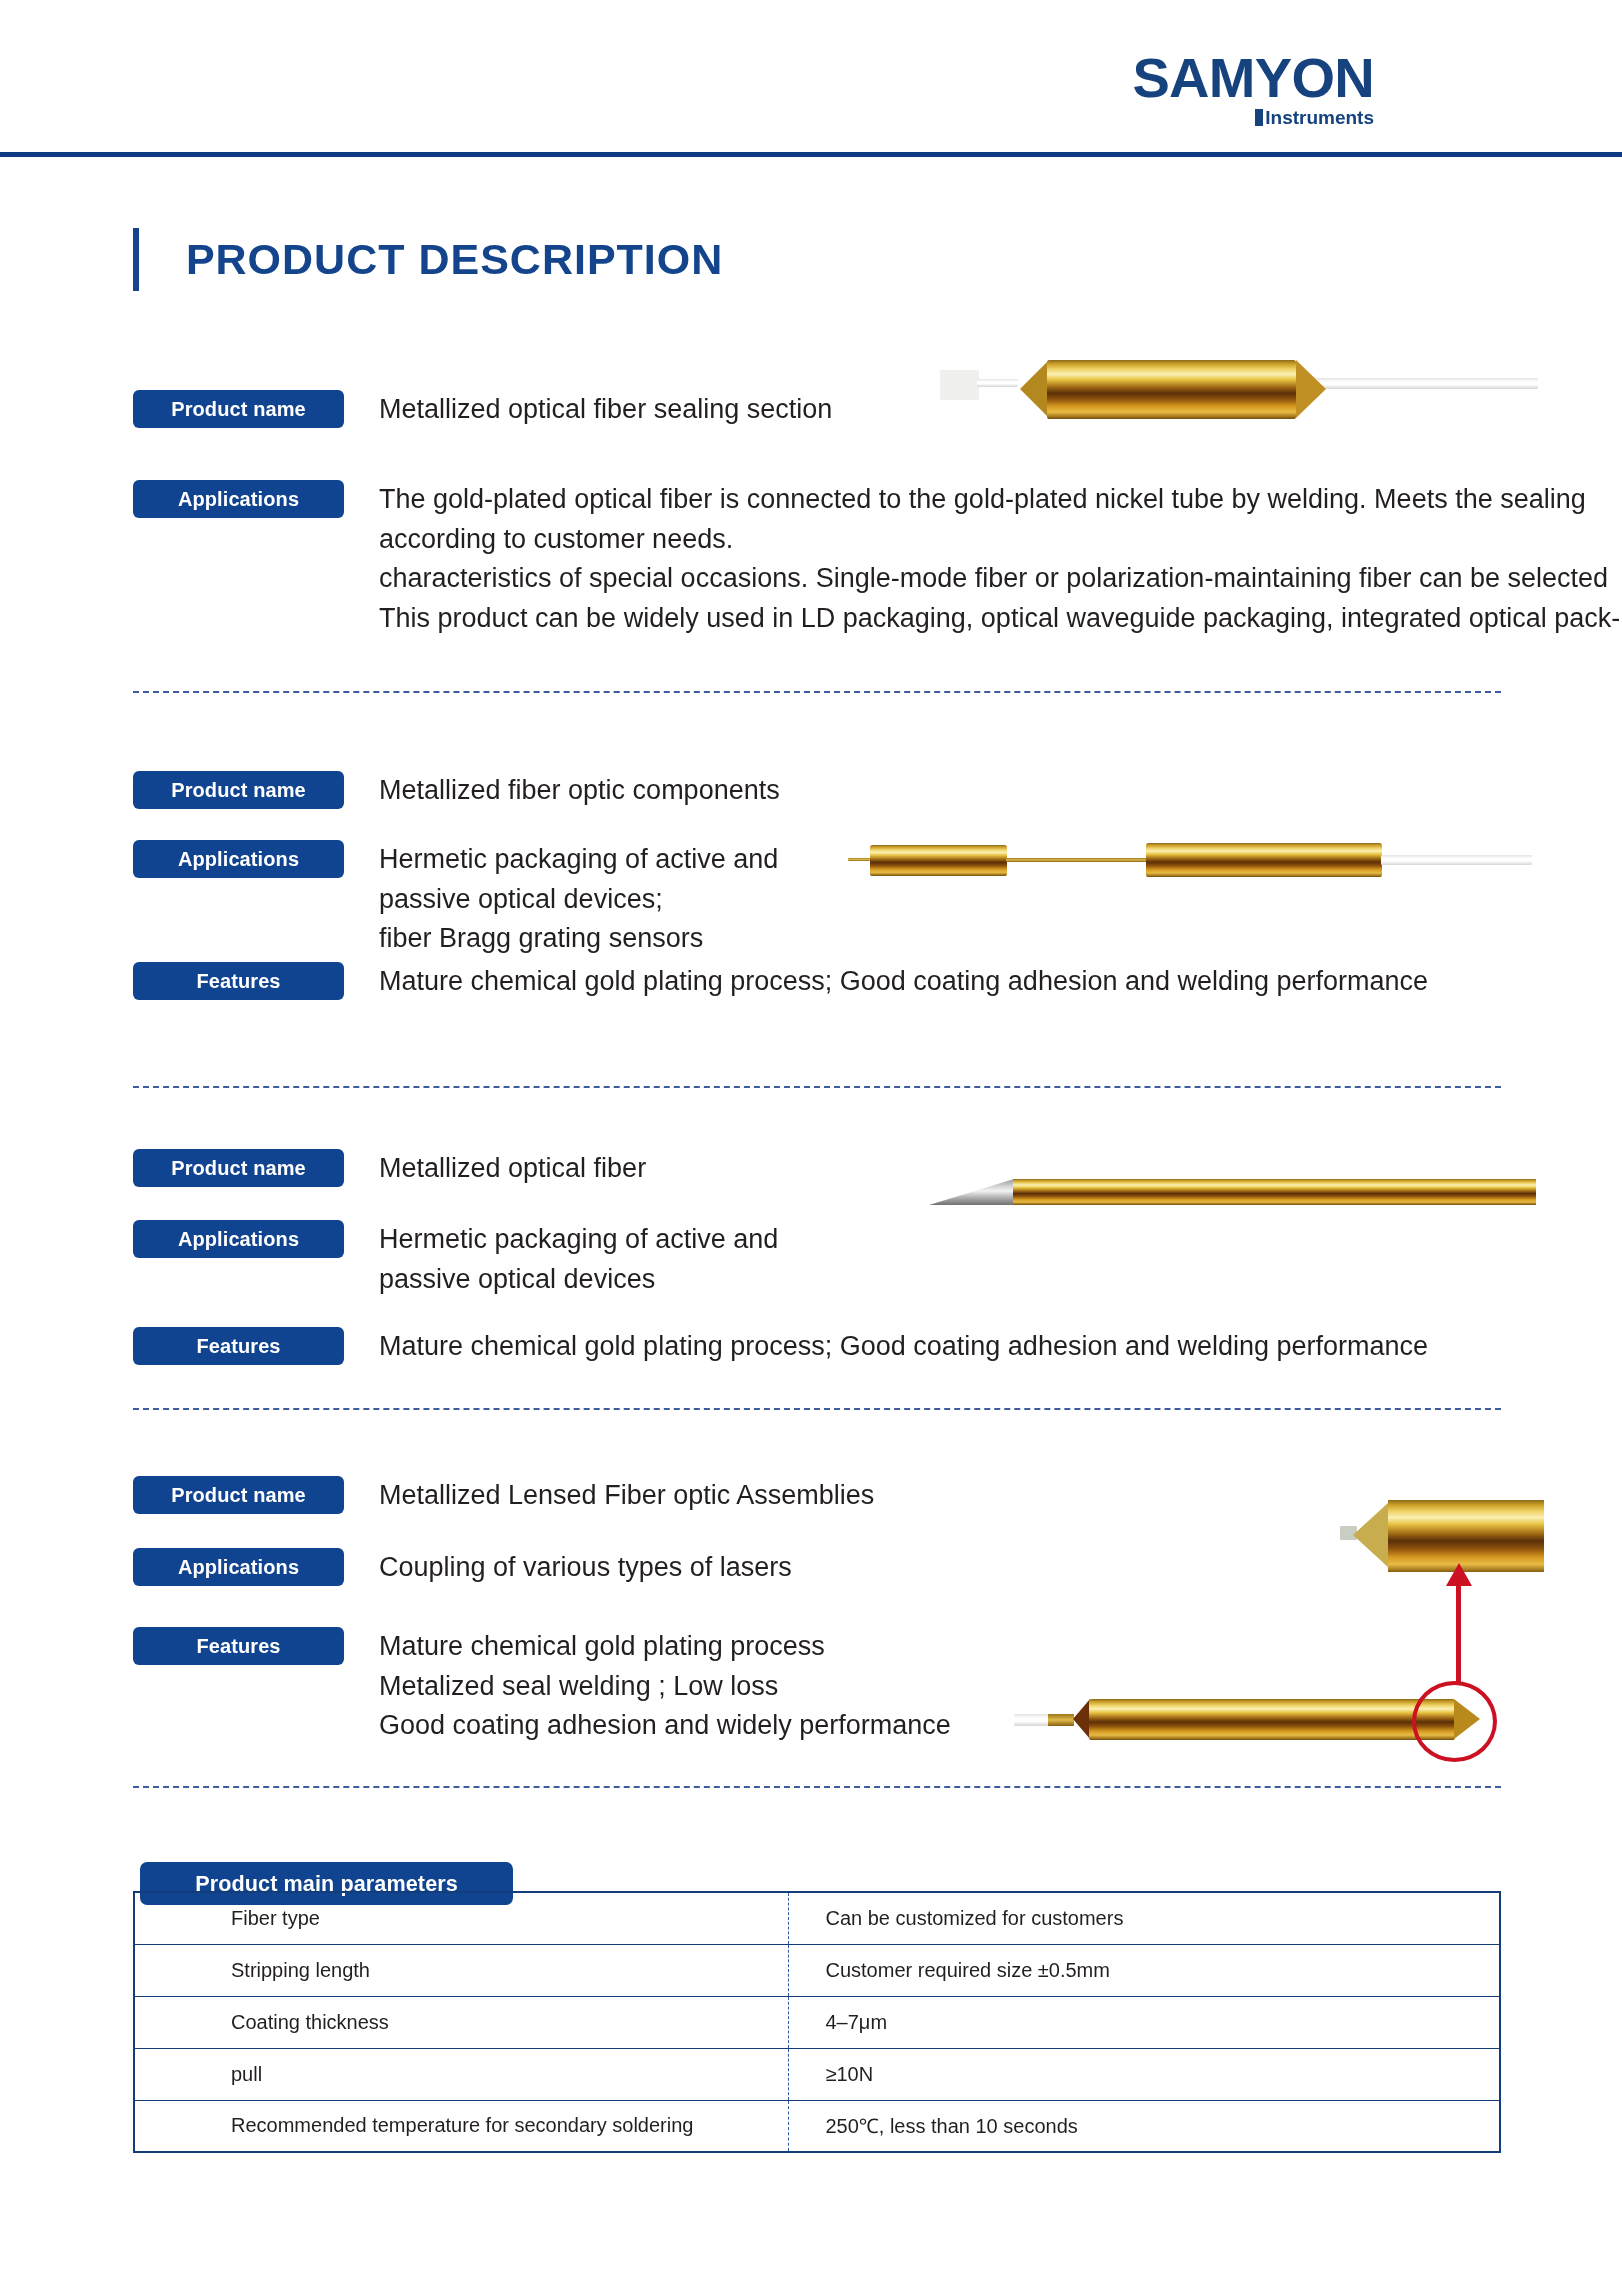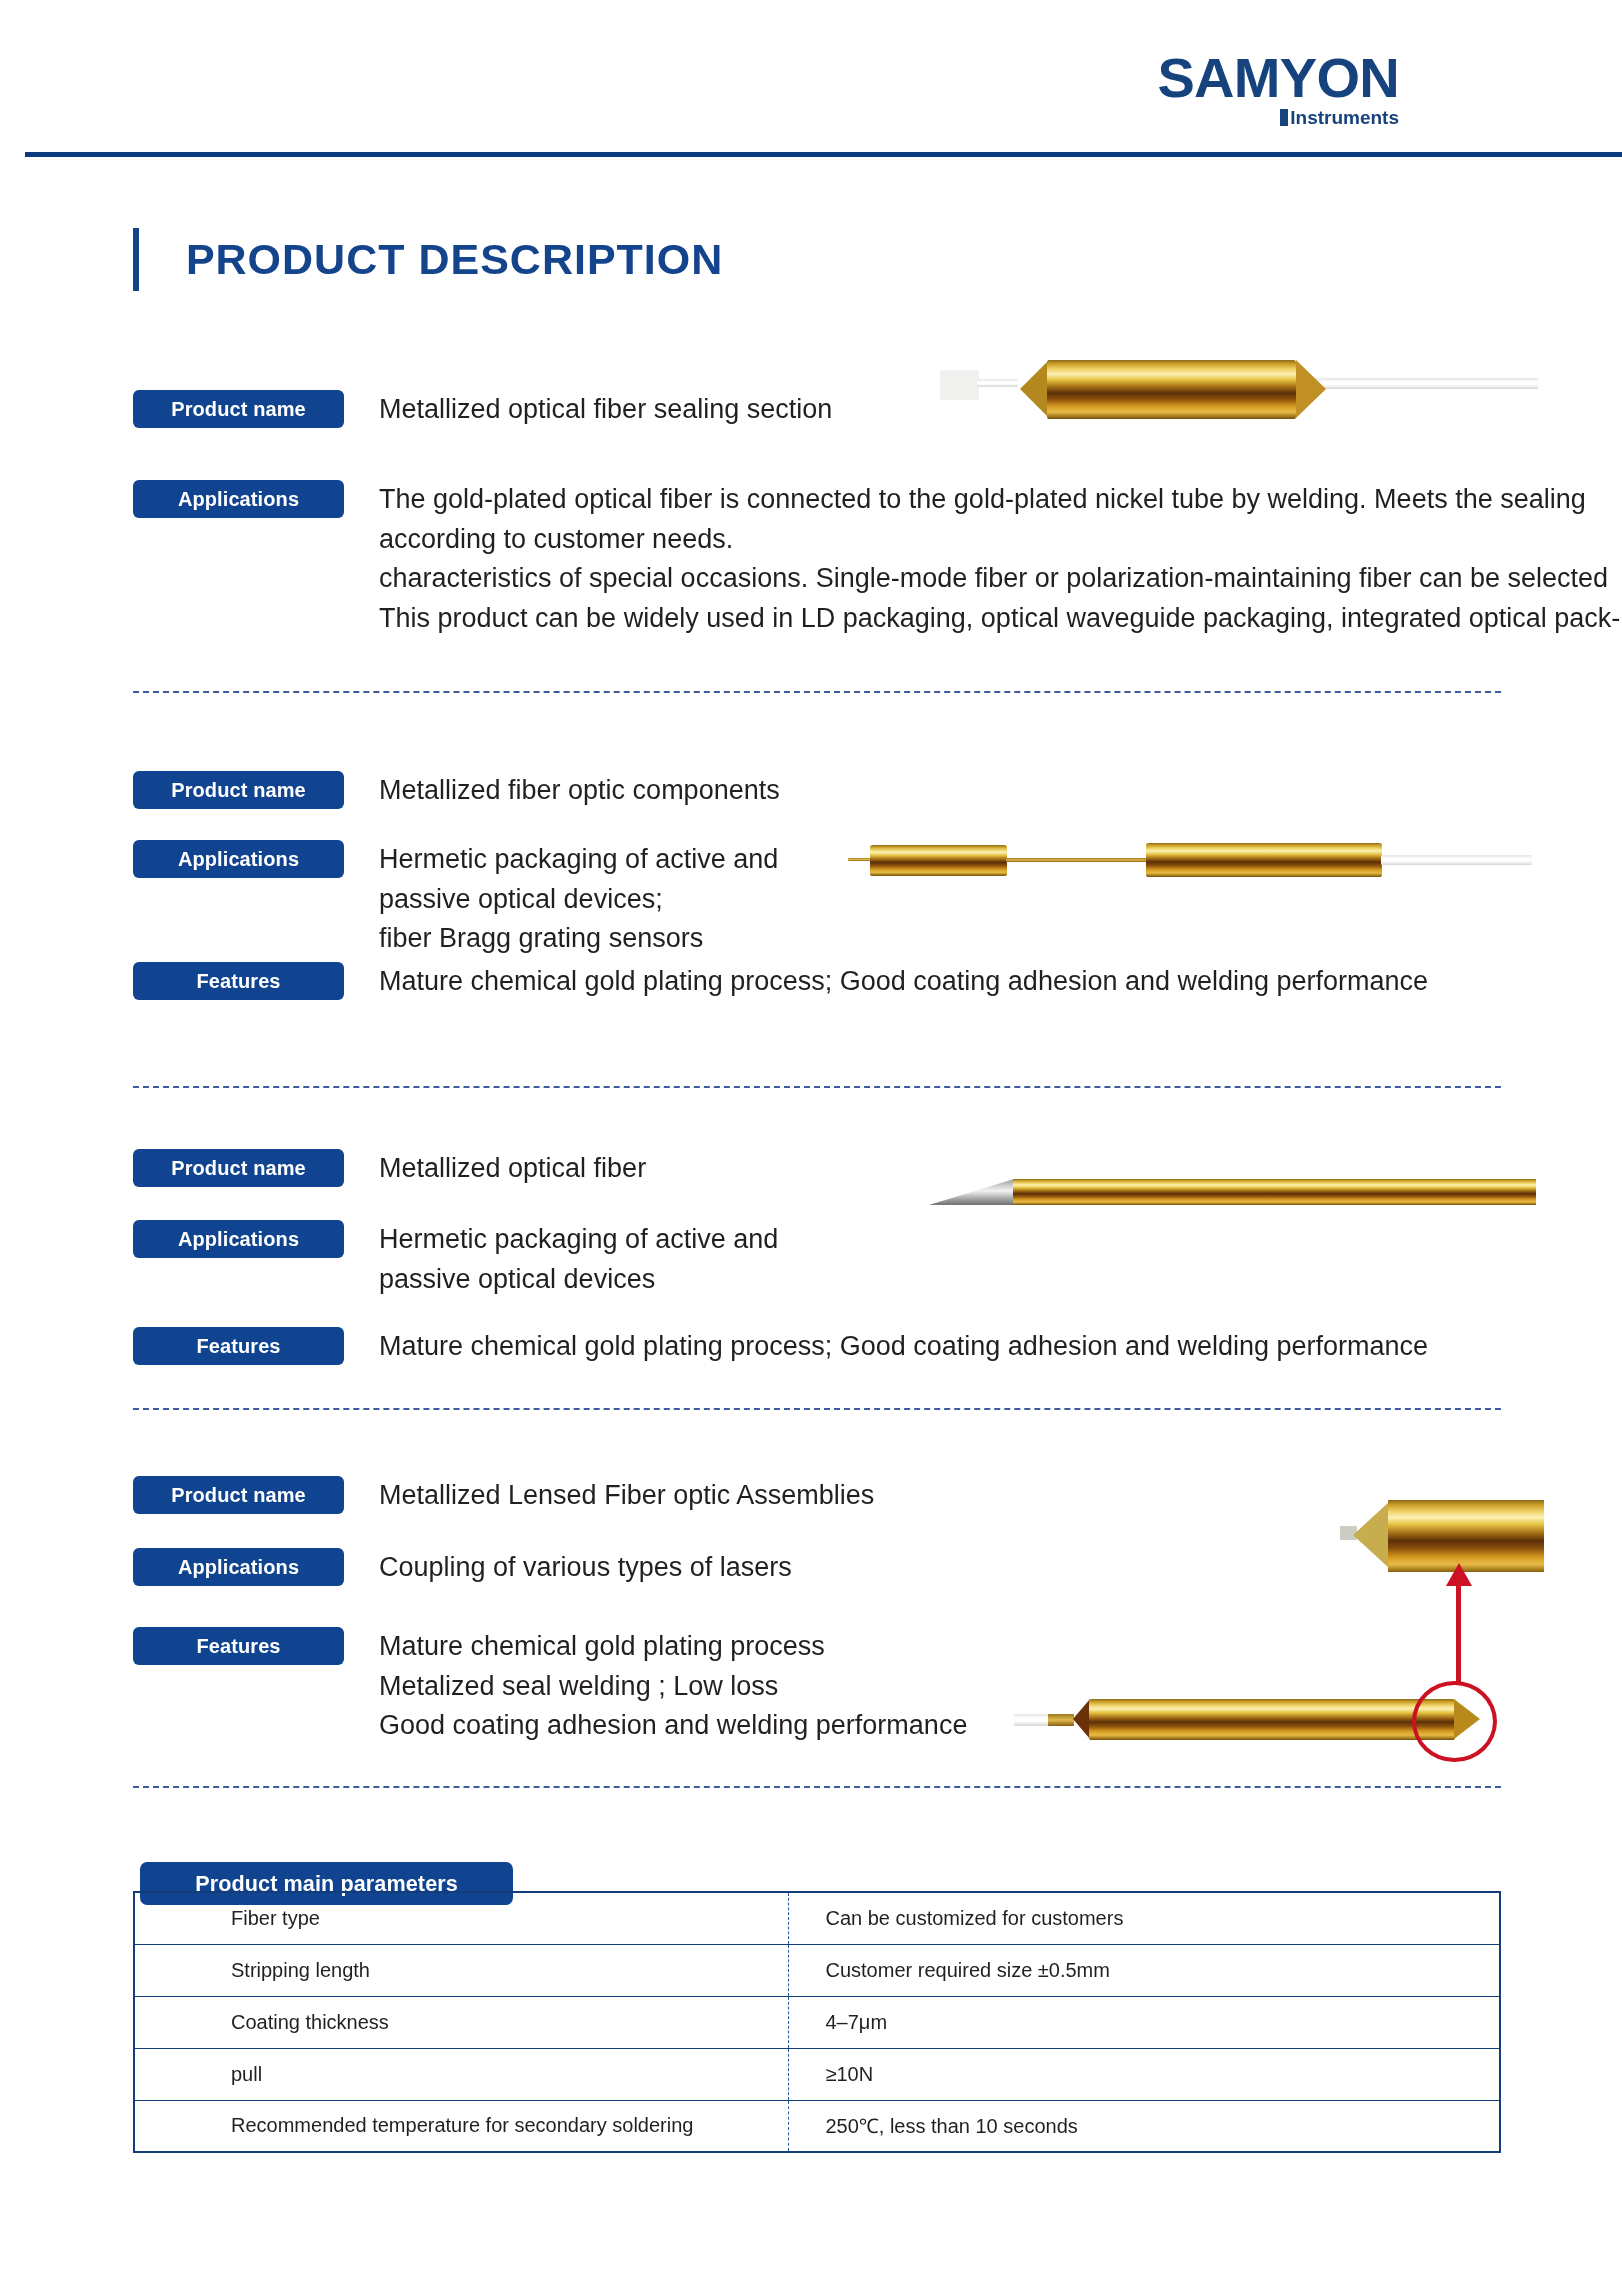--- a/index.html
+++ b/index.html
@@ -12,21 +12,20 @@
     position: relative;
     overflow: hidden;
   }
 
   
   .header {
     position: absolute;
     top: 0; left: 0;
     width: 1446px;
     height: 155px;
-    margin-left: 25px;
   }
   .logo-block {
     position: absolute;
     right: 72px;
     top: 51px;
     text-align: right;
   }
   .logo-word {
     font-size: 56px;
     font-weight: bold;
@@ -341,21 +340,21 @@
   <div class="text-cell">Coupling of various types of lasers</div>
 </div>
 
 <div class="row" style="left:133px; top:1627px;">
   <div class="badge-cell">
     <span class="badge">Features</span>
   </div>
   <div class="text-cell">
     <p>Mature chemical gold plating process</p>
     <p>Metalized seal welding ; Low loss</p>
-    <p>Good coating adhesion and welding performance</p>
+    <p>Good coating adhesion and widely performance</p>
   </div>
 </div>
 
 <div class="fig" style="left:1014px; top:1495px; width:530px; height:268px;">
 
   <div style="position:absolute; left:326px; top:0px; width:204px; height:77px; overflow:hidden;">
     <div class="white-cable" style="left:0px; top:31px; width:17px; height:14.4px; background:#c9cdc2;"></div>
     <div class="taper-l" style="left:13px; top:6.5px; border-top:33px solid transparent; border-bottom:33px solid transparent; border-right:36px solid #c7ad4e;"></div>
     <div class="gold-tube" style="position:absolute; left:48px; top:5.2px; width:157px; height:73px; border-radius:0;"></div>
   </div>

